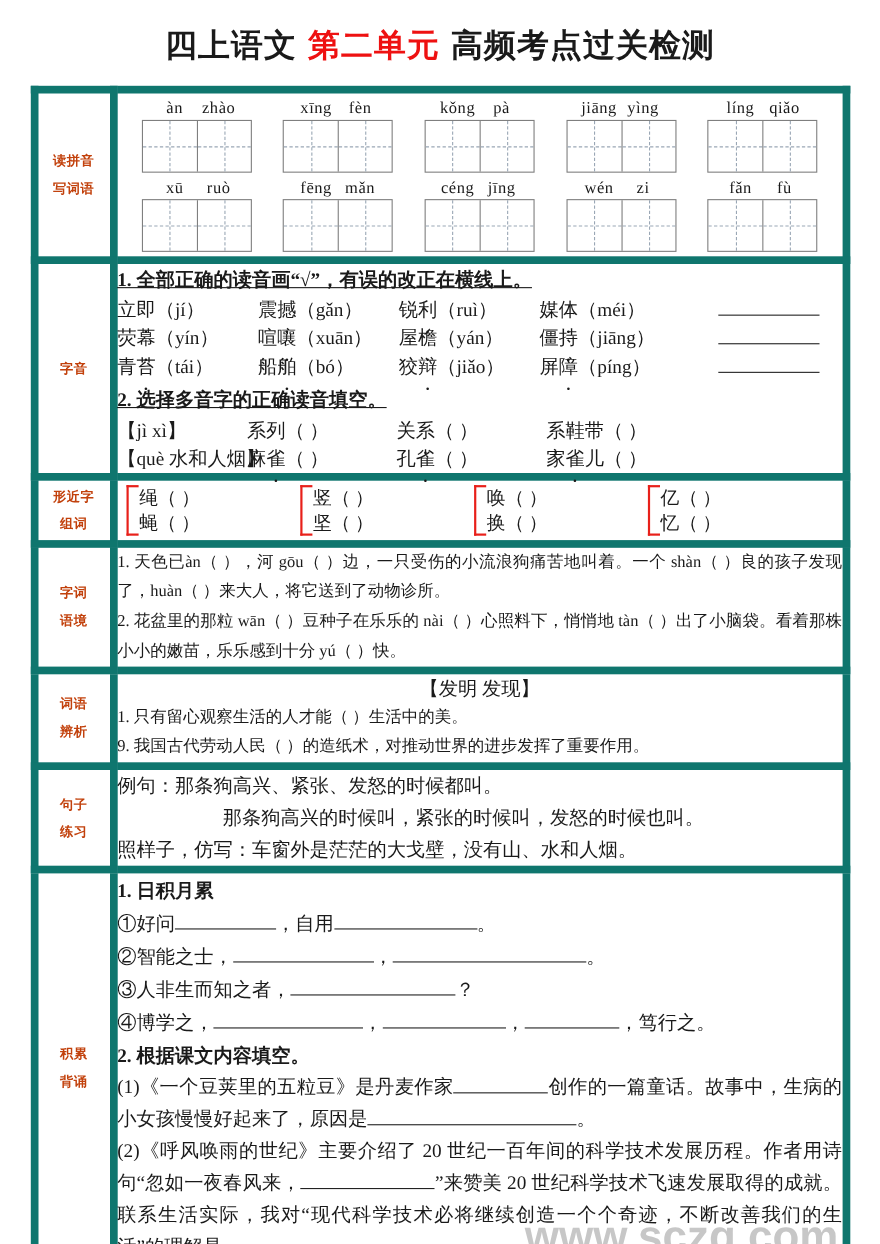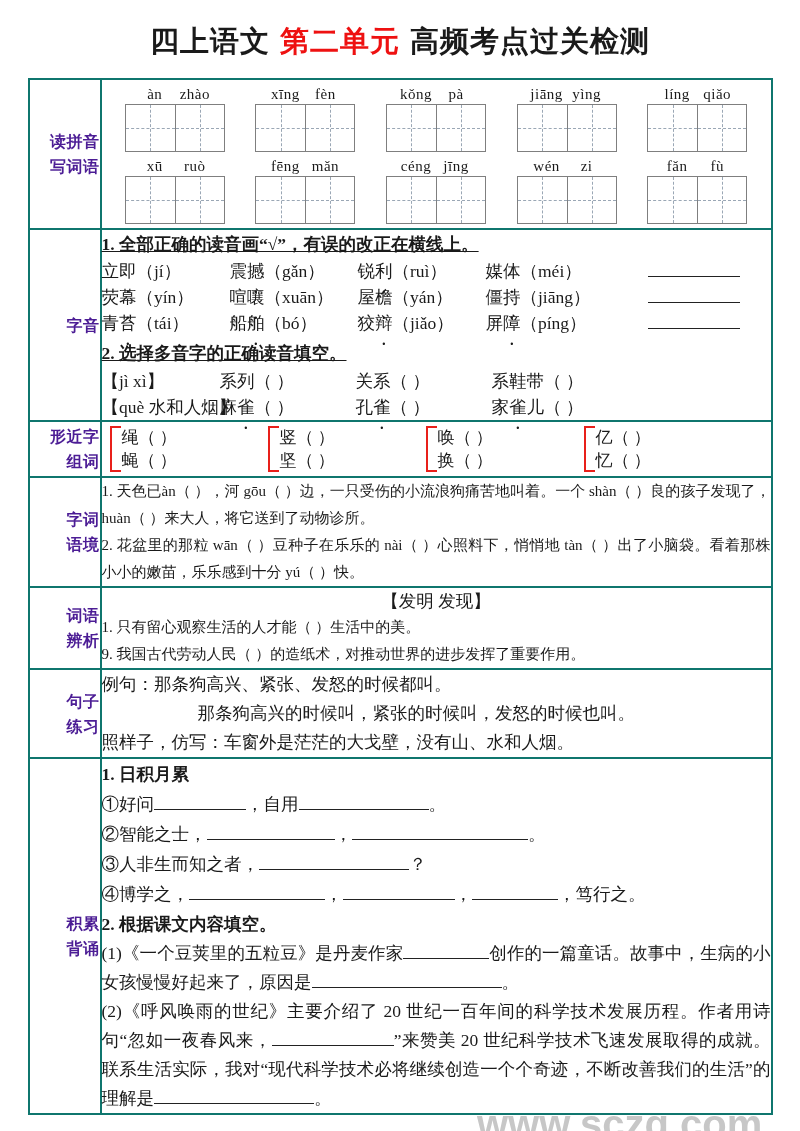--- a/index.html
+++ b/index.html
@@ -30,31 +30,31 @@
   .title .t-gap { display: inline-block; width: 10px; }
 
   
   table.sheet {
     border-collapse: collapse;
     width: 745px;
     margin: 0 auto;
     table-layout: fixed;
   }
   table.sheet td {
-    border: 2px solid #0f766e;
+    border: 7px solid #0f766e;
     vertical-align: middle;
     padding: 0;
   }
   td.label {
     width: 72px;
-    text-align: right;
-    color: #4c1d95;
+    text-align: center;
+    color: #c2410c;
     font-family: "Liberation Sans", "DejaVu Sans", sans-serif;
     font-weight: bold;
-    font-size: 16px;
+    font-size: 12px;
     line-height: 25px;
     letter-spacing: 0.5px;
   }
   td.body {
     padding: 3px 6px 3px 8px;
     font-size: 17.5px;
     line-height: 26px;
     vertical-align: top;
   }
 

